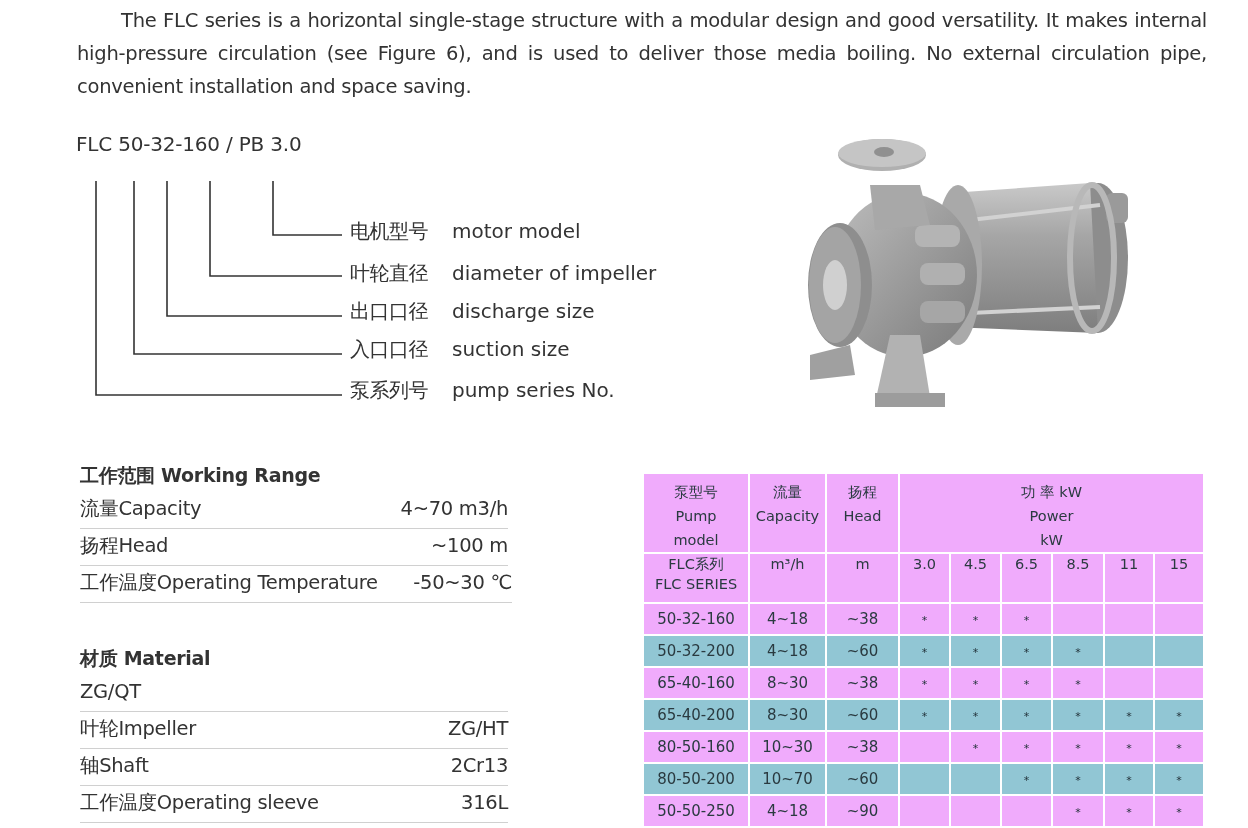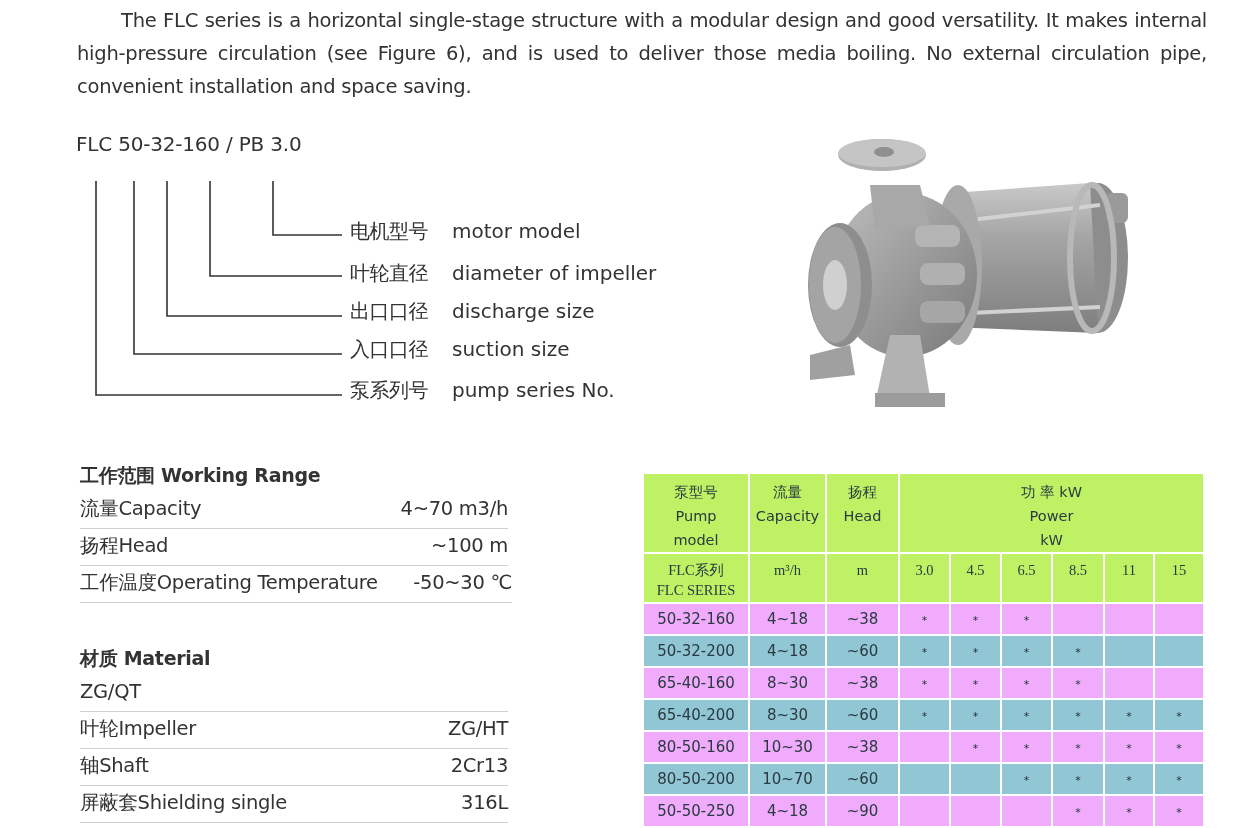--- a/index.html
+++ b/index.html
@@ -24,25 +24,25 @@
   .spec { position:absolute; left:80px; width:428px; }
   .spec h3 { margin:0; font-size:19px; font-weight:bold; color:#333; height:34px; line-height:34px; letter-spacing:-0.3px; }
   .spec .row {
     display:flex; justify-content:space-between; height:36px; line-height:34px;
     font-size:19.5px; color:#333; border-bottom:1px solid #d0d0d0; letter-spacing:-0.3px;
   }
   .spec .row .v { text-align:right; }
 
   .tbl { position:absolute; left:642px; top:472px; border-collapse:collapse; font-size:14.5px; color:#2a3a40; }
   .tbl td { border:2px solid #ffffff; text-align:center; vertical-align:middle; padding:0; }
-  .tbl .hd td { background:#bef264; }
+  .tbl .hd td { background:#f0abfc; }
   .tbl tr.light td { background:#f0abfc;margin-top:20px; }
   .tbl tr.dark td { background:#91c6d4; }
   .tbl .hd1 td { vertical-align:top; padding-top:6px; line-height:24px; }
-  .tbl .hd2 td { vertical-align:top; padding-top:6px; line-height:20px;font-family:Liberation Serif, serif; }
+  .tbl .hd2 td { vertical-align:top; line-height:20px; }
   .tbl tr.data td { height:30px; font-size:15px; }
   .star { font-size:11px; color:#22323a; }
 </style>
 </head>
 <body>
 
 <div class="intro">
   <p>The FLC series is a horizontal single-stage structure with a modular design and good versatility.  It makes  internal high-pressure circulation (see Figure 6), and is used to deliver those media boiling. No external circulation pipe, convenient installation and space saving.</p>
 </div>
 
@@ -141,21 +141,21 @@
   </div>
   <div class="row">
     <span>叶轮Impeller</span>
     <span class="v">ZG/HT</span>
   </div>
   <div class="row">
     <span>轴Shaft</span>
     <span class="v">2Cr13</span>
   </div>
   <div class="row">
-    <span>屏蔽套Shielding single</span>
+    <span>工作温度Operating sleeve</span>
     <span class="v">316L</span>
   </div>
 </div>
 
 <table class="tbl">
   <colgroup>
     <col style="width:106px">
       <col style="width:77px">
       <col style="width:73px">
     <col style="width:51px">

